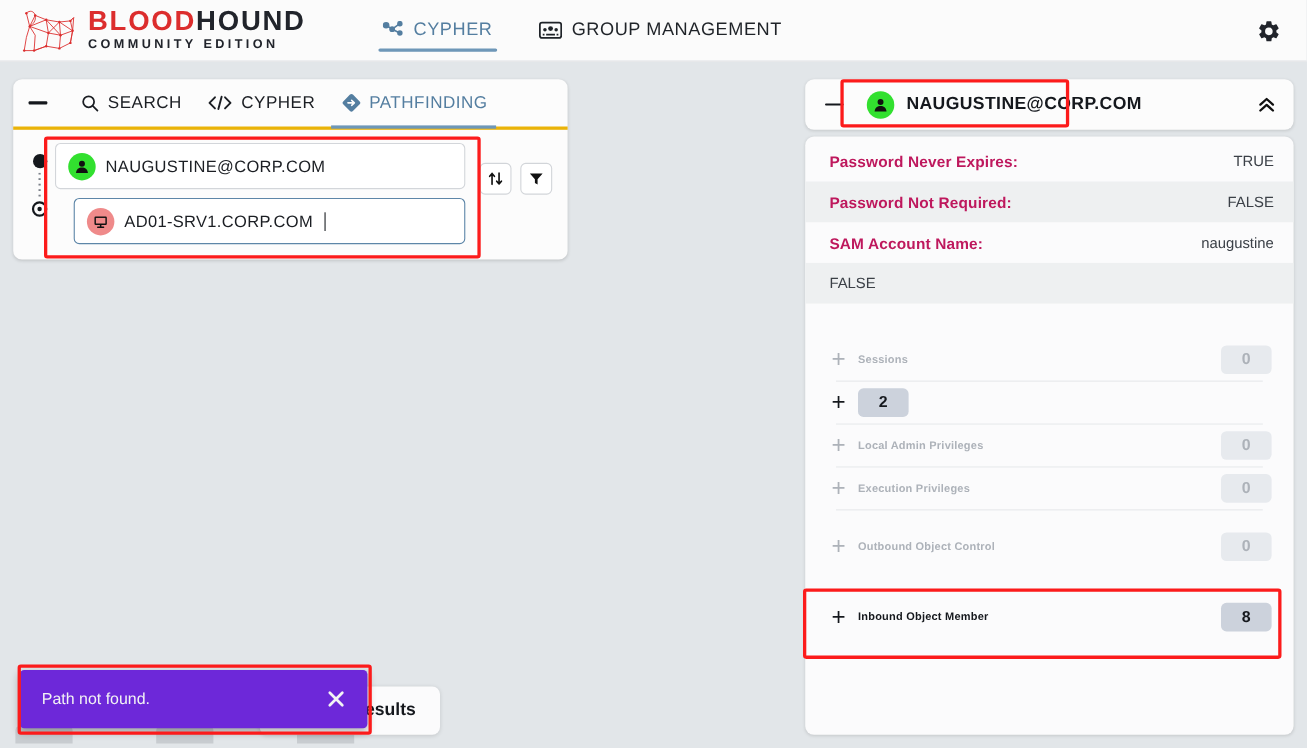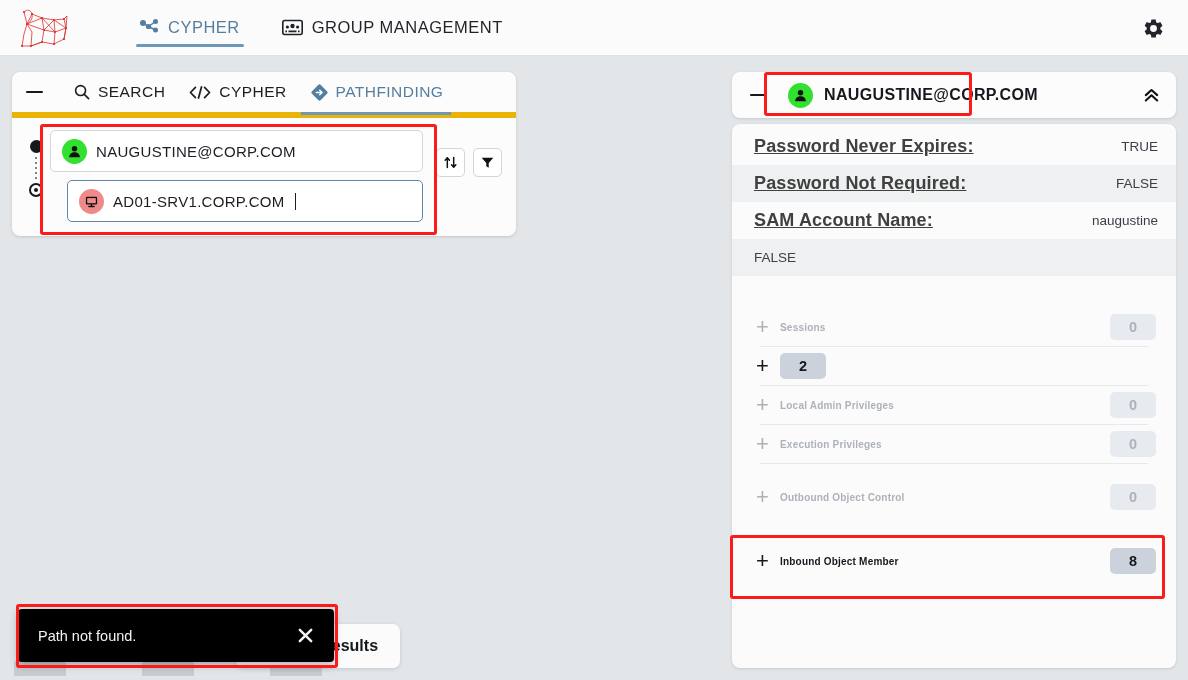--- a/index.html
+++ b/index.html
@@ -53,21 +53,21 @@
 
   
   .search-card {
     position: absolute; left: 12px; top: 72px; width: 504px;
     background: #fcfcfc; border-radius: 8px;
     box-shadow: 0 1px 3px rgba(0,0,0,.14);
     z-index: 20;
   }
   .search-tabbar {
     display: flex; align-items: center; height: 46px;
-    border-bottom: 6px solid #eab308;
+    border-bottom: 3px solid #eab308;
   }
   .minus-btn {
     width: 44px; height: 46px; display: flex; align-items: center;
     justify-content: center; cursor: pointer; flex: none;
   }
   .minus-btn .bar { width: 17px; height: 2.5px; background: #15181d; border-radius: 1px; }
   .stab {
     display: flex; align-items: center; gap: 8px; height: 46px;
     margin-right: 24px; position: relative; cursor: pointer;
     font-size: 15.5px; font-weight: 500; letter-spacing: .45px;
@@ -154,21 +154,21 @@
     margin-top: 6px; height: 544px; background: #fbfbfc;
     border-radius: 8px; box-shadow: 0 1px 3px rgba(0,0,0,.13);
     overflow: hidden; position: relative;
   }
   .props { padding-top: 4px; }
   .prop-row {
     display: flex; align-items: center; justify-content: space-between;
     height: 37px; padding: 0 18px 0 22px;
   }
   .prop-row.alt { background: #eef0f1; }
-  .prop-key { font-size: 18px; font-weight: bold; color: #404040; letter-spacing: .15px; text-decoration: underline; }
+  .prop-key { font-size: 14px; font-weight: bold; color: #be185d; letter-spacing: .15px; }
   .prop-val { font-size: 13.5px; color: #3b4047; }
 
   .sections { padding: 14px 18px 0 18px; }
   .sect {
     display: flex; align-items: center; height: 38px; cursor: pointer;
     padding: 0 2px 0 6px;
   }
   .sect .plus {
     font-size: 22px; width: 24px; flex: none; line-height: 1;
     font-weight: 400;
@@ -194,21 +194,21 @@
     box-shadow: 0 1px 4px rgba(0,0,0,.13); z-index: 15; cursor: pointer;
   }
   .results-btn .rb-txt { font-size: 16px; font-weight: bold; color: #15181d; }
   .graph-ctls {
     position: absolute; left: 14px; bottom: 4px; display: flex; gap: 76px; z-index: 10;
   }
   .gctl { width: 52px; height: 16px; background: #c8ccd0; border-radius: 4px 4px 0 0; }
 
   .toast {
     position: absolute; left: 18px; bottom: 18px;
-    width: 316px; height: 53px; background: #000000; border-radius: 4px;
+    width: 316px; height: 53px; background: #6d28d9; border-radius: 4px;
     display: flex; align-items: center; justify-content: space-between;
     padding: 0 17px 0 20px; box-shadow: 0 3px 8px rgba(0,0,0,.3); z-index: 55;
   }
   .toast-msg { font-size: 14.5px; color: #f2f3f4; }
   .toast-x { cursor: pointer; width: 24px; height: 24px; display: flex; align-items: center; justify-content: center; }
 
   .logo-watermark {
     position: absolute; left: 290px; bottom: -4px; width: 300px; height: 14px;
     overflow: hidden; z-index: 5; opacity: .85;
   }
@@ -244,20 +244,26 @@
           <circle cx="52" cy="22" r="1.1"></circle>
             <circle cx="28" cy="36" r="1.1"></circle>
           <circle cx="40" cy="38" r="1.1"></circle>
             <circle cx="50" cy="33" r="1.1"></circle>
           <circle cx="17" cy="40" r="1.1"></circle>
             <circle cx="8" cy="40" r="1.1"></circle>
           <circle cx="18" cy="8" r="1.1"></circle>
             <circle cx="10" cy="6" r="1.1"></circle>
         </g>
       </svg>
+      <div class="brand-text">
+        <div class="brand-line1">
+          <span class="brand-blood">BLOOD</span><span class="brand-hound">HOUND</span>
+        </div>
+        <div class="brand-line2">COMMUNITY EDITION</div>
+      </div>
     </div>
 
     <div class="nav-tabs">
       <div class="nav-tab active">
         <svg width="19" height="17" viewBox="0 0 19 17">
           <g fill="#547ea0">
             <circle cx="3" cy="4" r="3"></circle>
               <circle cx="15.5" cy="2.5" r="2.5"></circle>
             <circle cx="15.5" cy="11" r="2.5"></circle>
               <circle cx="8.5" cy="7.5" r="2.6"></circle>

